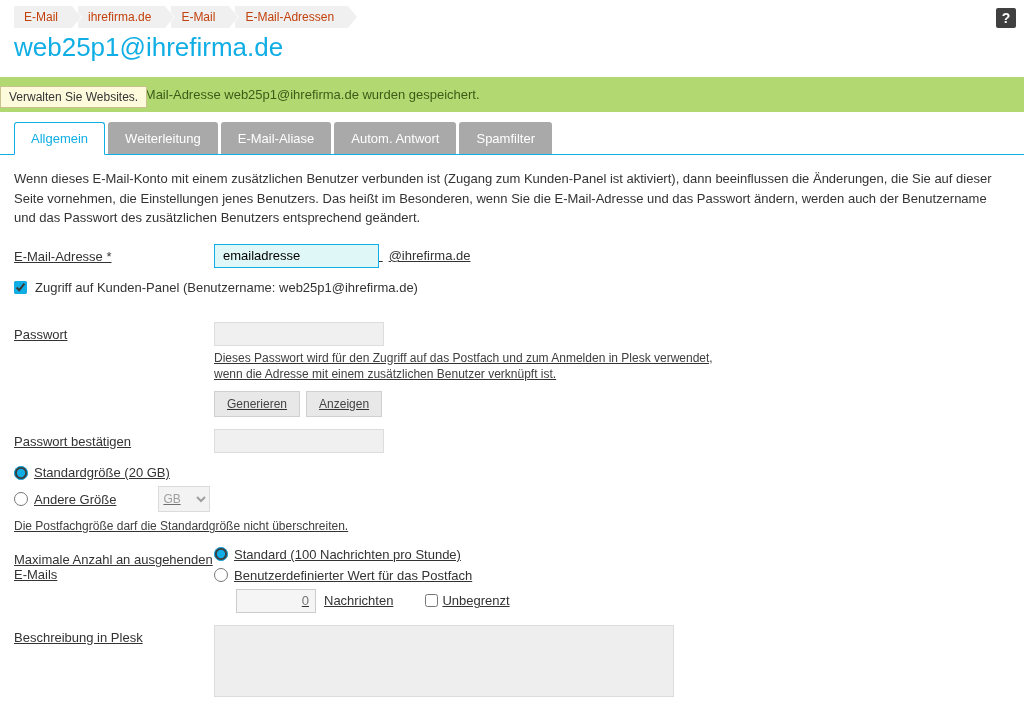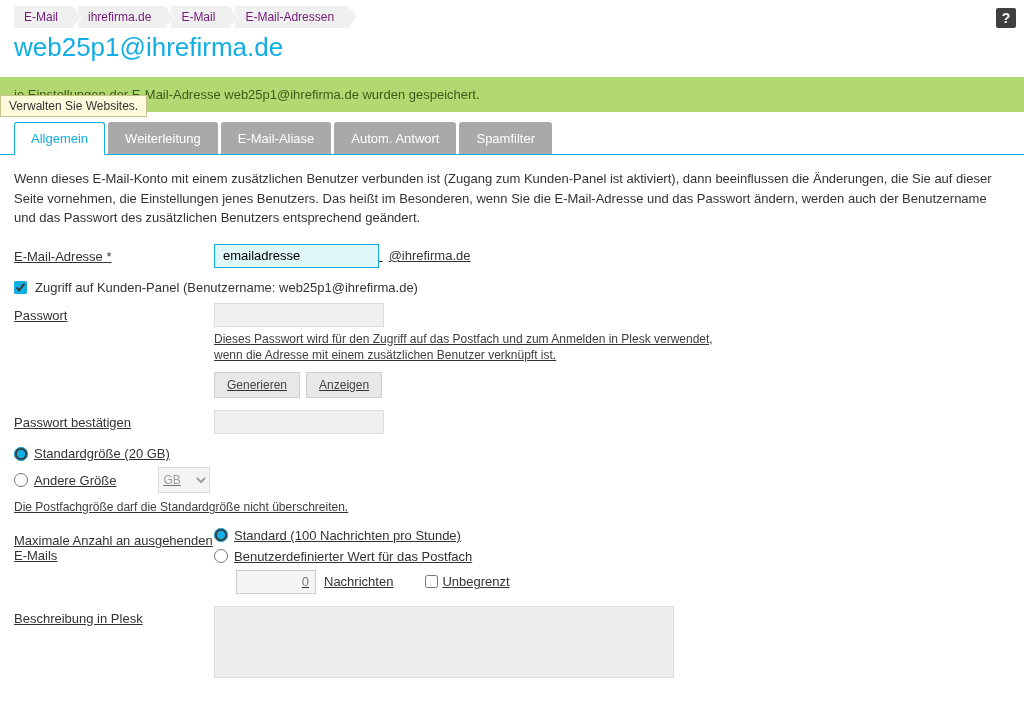--- a/index.html
+++ b/index.html
@@ -12,21 +12,21 @@
       width: 1024px;
     }
     .breadcrumbs {
       display: flex;
       align-items: center;
       padding: 6px 14px 0 14px;
       gap: 0;
     }
     .crumb {
       background: #f0f0f0;
-      color: #701a75;
+      color: #c2410c;
       font-size: 12px;
       padding: 4px 14px 4px 10px;
       position: relative;
       margin-right: 6px;
       height: 22px;
       line-height: 14px;
     }
     .crumb::after {
       content: "";
       position: absolute;
@@ -75,21 +75,21 @@
       background: #b2d971;
       color: #3d5a18;
       padding: 10px 14px;
       margin: 0 0 10px 0;
       font-size: 13px;
       position: relative;
     }
     .tooltip-tag {
       position: absolute;
       left: 0px;
-      top: 95px;
+      top: 86px;
       background: #fefbdd;
       border: 1px solid #c9c28b;
       padding: 3px 8px;
       font-size: 12px;
       color: #333;
       z-index: 10;
     }
     .tabs {
       display: flex;
       border-bottom: 1px solid #10aee4;
@@ -121,21 +121,21 @@
     .form-field { flex: 1; font-size: 13px; }
     .text-input {
       border: 1px solid #ccc;
       padding: 4px 8px;
       height: 24px;
       font-size: 13px;
       background: #fff;
     }
     .text-input.highlight { background: #e0f7f7; border-color: #10aee4; width: 165px; }
     .suffix { margin-left: 6px; }
-    .checkbox-row { display: flex; align-items: center; margin-bottom: 8px; font-size: 13px; }
+    .checkbox-row { display: flex; align-items: center; margin-bottom: 27px; font-size: 13px; }
     .cb { width: 13px; height: 13px; margin-right: 8px; accent-color: #10aee4; }
     .pw-input { width: 170px; background: #f0f0f0; border: 1px solid #ddd; }
     .hint { color: #404040; font-size: 12px; line-height: 1.4; margin-top: 4px; max-width: 520px; }
     .btn-row { margin-top: 8px; display: flex; gap: 6px; }
     .small-btn {
       background: #e8e8e8;
       border: 1px solid #d0d0d0;
       padding: 5px 12px;
       font-size: 12px;
       cursor: pointer;

